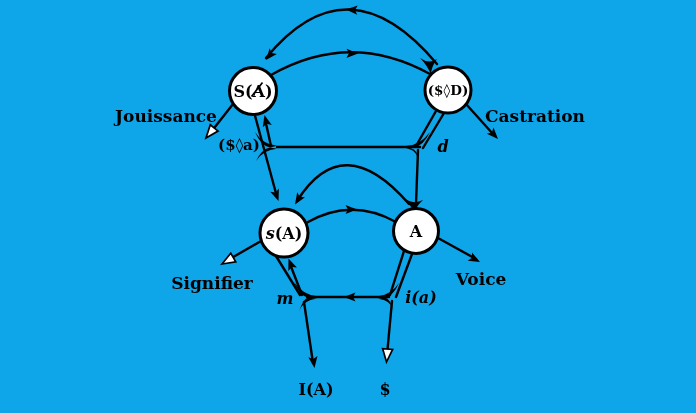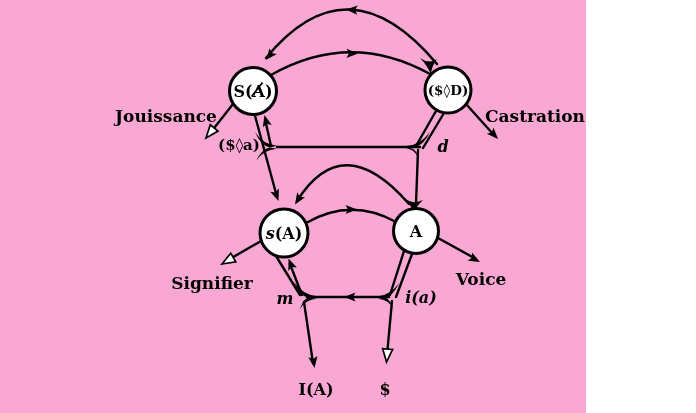--- a/index.html
+++ b/index.html
@@ -2,23 +2,23 @@
 <html><head>
 <meta charset="utf-8">
 <style>
   html, body {
     margin: 0;
     padding: 0;
     background: #ffffff;
   }
   .stage {
     position: relative;
-    width: 586px;
+    width: 696px;
     height: 413px;
-    background: #f9a8d4;
+    background: #0ea5e9;
     overflow: hidden;
     font-family: "DejaVu Serif", "Liberation Serif", serif;
   }
   svg text {
     font-family: "DejaVu Serif", "Liberation Serif", serif;
     fill: #000000;
   }
   .side-label   { font-size: 17px; font-weight: bold; }
   .formula      { font-size: 15px; font-weight: bold; }
   .formula-it   { font-size: 16px; font-weight: bold; font-style: italic; }

